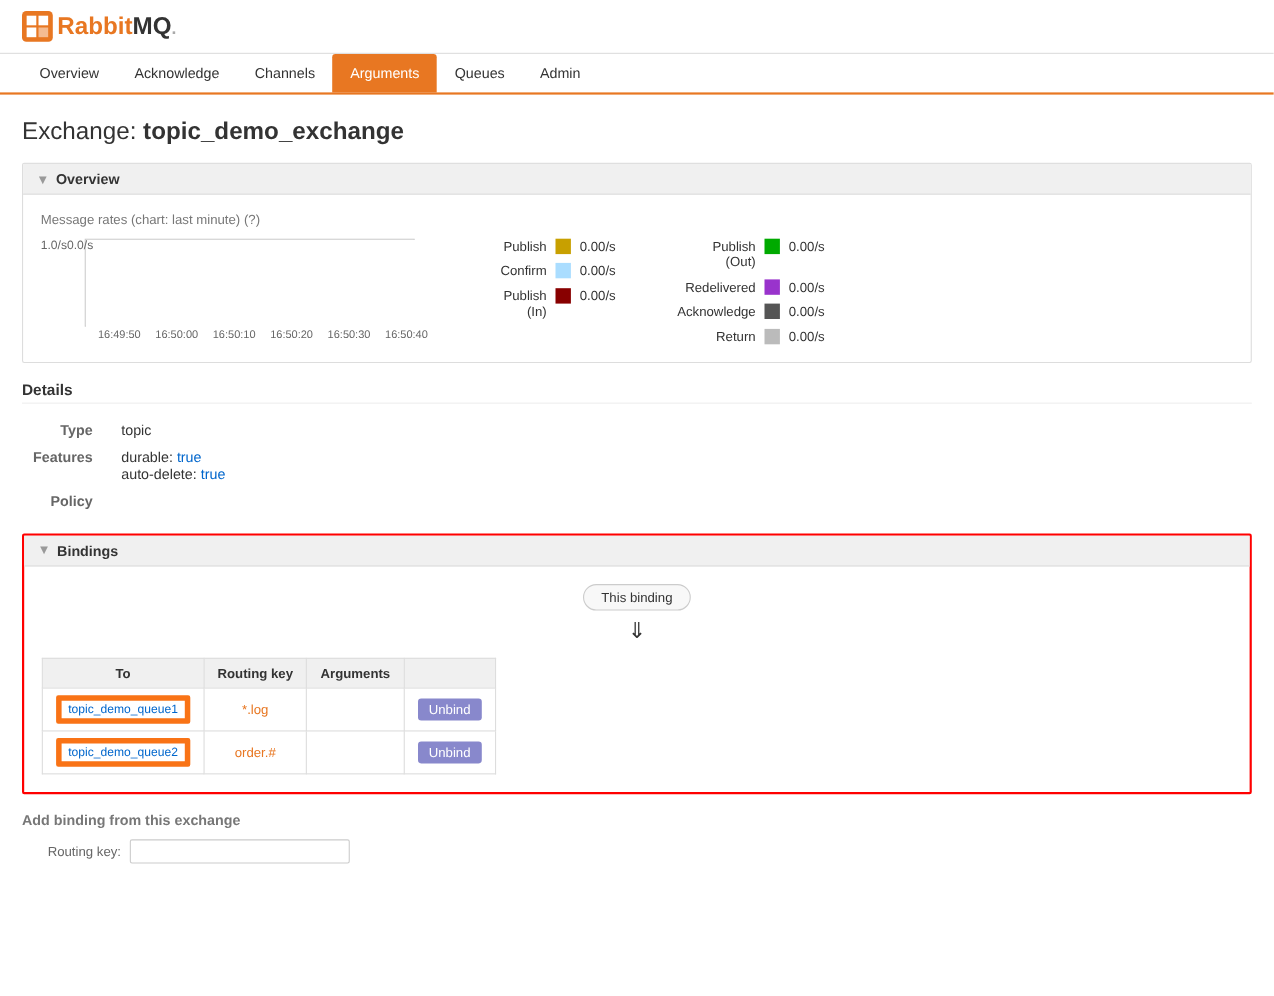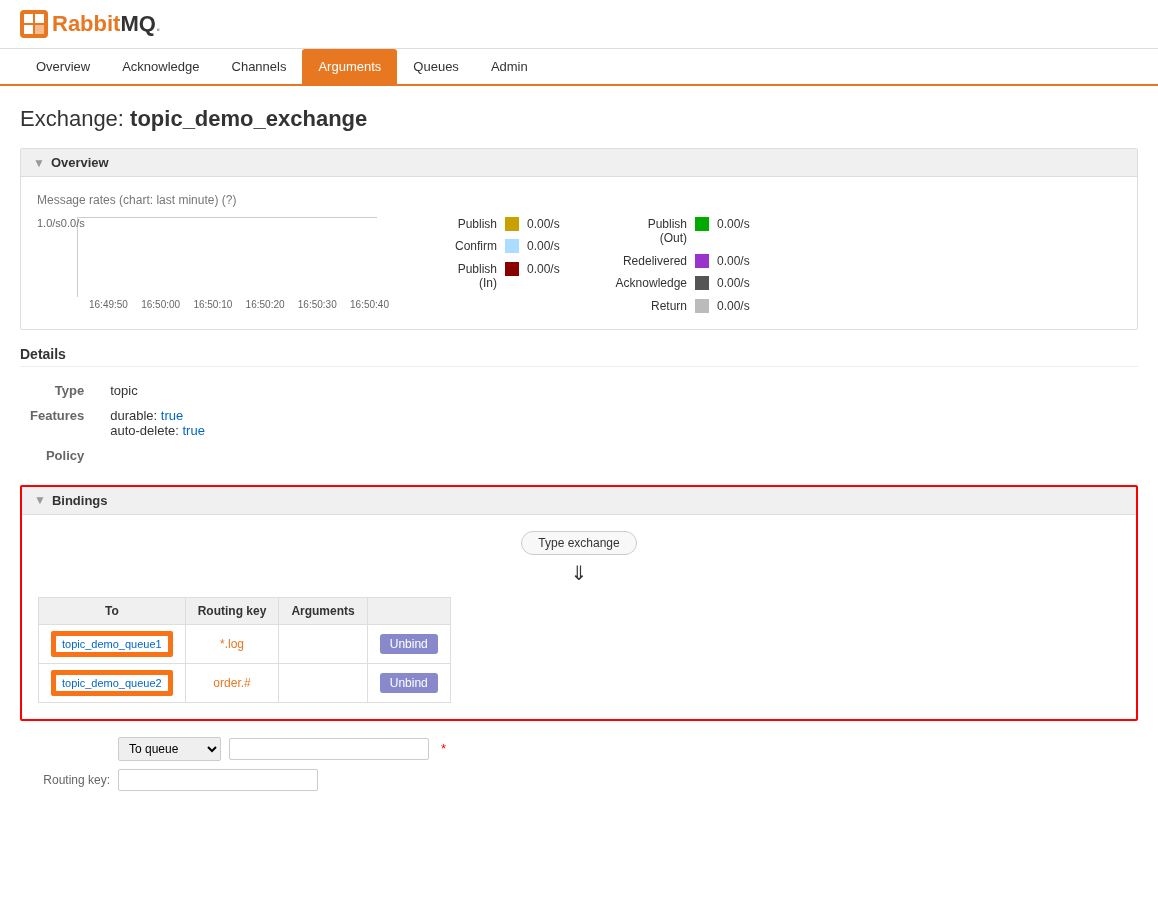--- a/index.html
+++ b/index.html
@@ -208,21 +208,21 @@
       </table>
   </div>
 
   <div class="bindings-section">
     <div class="section-header">
       <span class="section-arrow">▼</span>
       <span class="section-title">Bindings</span>
     </div>
     <div class="bindings-body">
       <div class="this-exchange-wrapper">
-        <button class="this-exchange-btn">Type exchange</button>
+        <button class="this-exchange-btn">This binding</button>
         <span class="down-arrow">⇓</span>
       </div>
 
       <table class="bindings-table">
         <thead>
           <tr>
             <th>To</th>
             <th>Routing key</th>
             <th>Arguments</th>
             <th></th>
@@ -252,28 +252,20 @@
             <td>
               <button class="unbind-btn">Unbind</button>
             </td>
           </tr>
         </tbody>
       </table>
     </div>
   </div>
 
   <div class="add-binding-section">
-    <div class="add-binding-row">
-      <span class="add-binding-label"></span>
-      <select class="add-binding-select">
-        <option>To queue</option>
-        <option>To exchange</option>
-      </select>
-      <input class="add-binding-input" type="text" style="">
-      <span class="required-star">*</span>
-    </div>
+    <div class="add-binding-title">Add binding from this exchange</div>
     <div class="add-binding-row">
       <span class="add-binding-label">Routing key:</span>
       <input class="add-binding-input" type="text" style="">
     </div>
   </div>
 
 </div>
 
 </body></html>

